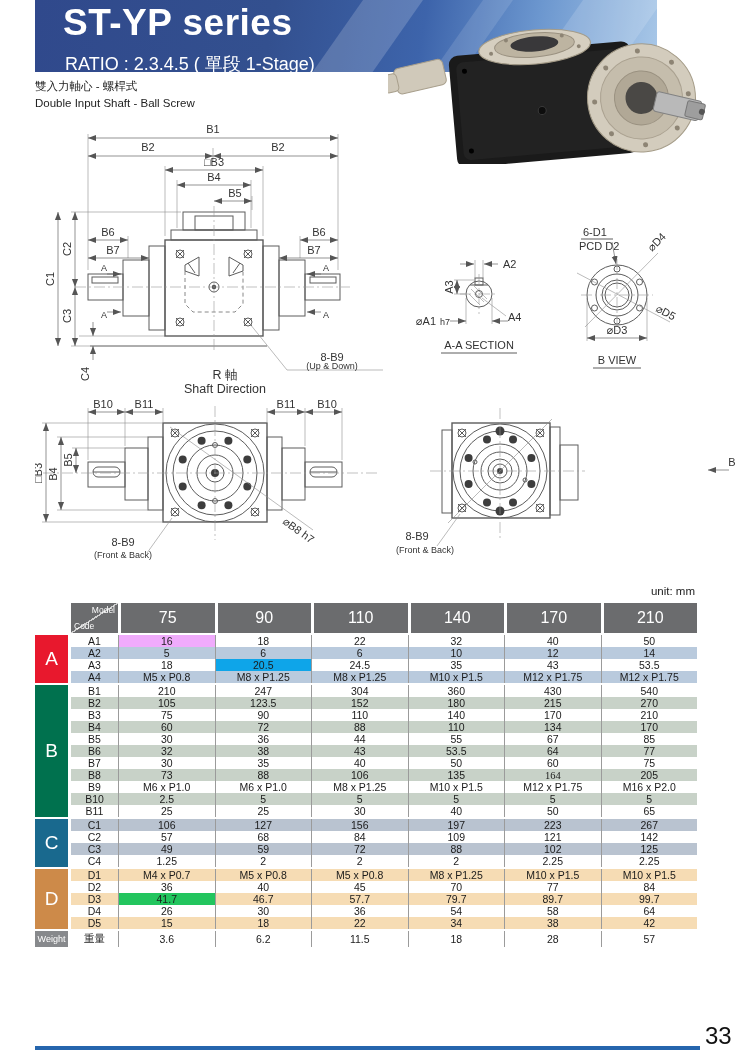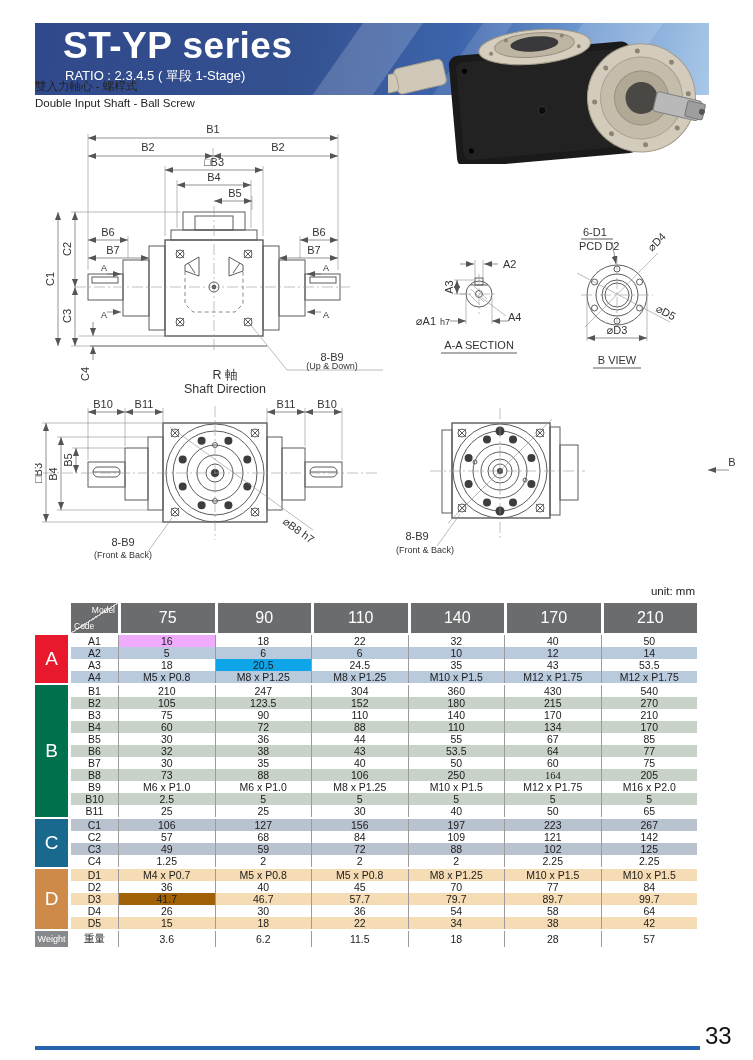--- a/index.html
+++ b/index.html
@@ -1,25 +1,25 @@
 <!DOCTYPE html>
 <html style="--header-bg: #6b6c6e; --rule: #2565ad;"><head>
 <meta charset="utf-8">
 <style>
   html,body{margin:0;padding:0;background:#ffffff;}
   body{font-family:"Liberation Sans","DejaVu Sans",sans-serif;}
   #page{position:relative;width:753px;height:1060px;background:#fff;overflow:hidden;}
 
   
-  #banner{position:absolute;left:35px;top:0;width:674px;height:72px;
+  #banner{position:absolute;left:35px;top:0;width:622px;height:72px;
     background:linear-gradient(100deg,#30498c 0%,#33508f 38%,#3d64ab 62%,#6c97cf 80%,#a9c8e8 100%);
-    overflow:hidden;margin-top:23px;}
+    overflow:hidden;}
   .streak{position:absolute;background:rgba(255,255,255,.18);transform:skewX(-35deg);}
   #banner-title{position:absolute;left:28px;top:2px;color:#fff;font-size:37px;font-weight:700;letter-spacing:.5px;}
-  #banner-ratio{position:absolute;left:30px;top:44px;color:#fff;font-size:13px;font-weight:400;}
+  #banner-ratio{position:absolute;left:30px;top:52px;color:#fff;font-size:18px;font-weight:400;}
   #intro-zh{position:absolute;left:35px;top:79px;font-size:11.5px;color:#222;}
   #intro-en{position:absolute;left:35px;top:97px;font-size:11.5px;color:#222;}
 
   
   #photo{position:absolute;left:388px;top:0;width:322px;height:164px;}
 
   
   .draw{position:absolute;}
   svg text{font-family:"Liberation Sans","DejaVu Sans",sans-serif;font-size:11px;fill:#333;}
   svg text.sm{font-size:9px;}
@@ -578,21 +578,21 @@
             <div class="cell val" style="background: rgb(255, 255, 255);">40</div>
             <div class="cell val" style="background: rgb(255, 255, 255);">50</div>
             <div class="cell val" style="background: rgb(255, 255, 255);">60</div>
             <div class="cell val" style="background: rgb(255, 255, 255);">75</div>
           </div>
           <div class="row-grid drow">
             <div class="cell code" style="background: rgb(200, 210, 200);">B8</div>
             <div class="cell val" style="background: rgb(200, 210, 200);">73</div>
             <div class="cell val" style="background: rgb(200, 210, 200);">88</div>
             <div class="cell val" style="background: rgb(200, 210, 200);">106</div>
-            <div class="cell val" style="background: rgb(200, 210, 200);">250</div>
+            <div class="cell val" style="background: rgb(200, 210, 200);">135</div>
             <div class="cell val" style="background: rgb(200, 210, 200); font-family: Liberation Serif, serif;">164</div>
             <div class="cell val" style="background: rgb(200, 210, 200);">205</div>
           </div>
           <div class="row-grid drow">
             <div class="cell code" style="background: rgb(255, 255, 255);">B9</div>
             <div class="cell val" style="background: rgb(255, 255, 255);">M6 x P1.0</div>
             <div class="cell val" style="background: rgb(255, 255, 255);">M6 x P1.0</div>
             <div class="cell val" style="background: rgb(255, 255, 255);">M8 x P1.25</div>
             <div class="cell val" style="background: rgb(255, 255, 255);">M10 x P1.5</div>
             <div class="cell val" style="background: rgb(255, 255, 255);">M12 x P1.75</div>
@@ -675,21 +675,21 @@
             <div class="cell code" style="background: rgb(255, 255, 255);">D2</div>
             <div class="cell val" style="background: rgb(255, 255, 255);">36</div>
             <div class="cell val" style="background: rgb(255, 255, 255);">40</div>
             <div class="cell val" style="background: rgb(255, 255, 255);">45</div>
             <div class="cell val" style="background: rgb(255, 255, 255);">70</div>
             <div class="cell val" style="background: rgb(255, 255, 255);">77</div>
             <div class="cell val" style="background: rgb(255, 255, 255);">84</div>
           </div>
           <div class="row-grid drow">
             <div class="cell code" style="background: rgb(246, 220, 180);">D3</div>
-            <div class="cell val" style="background: #a16207; text-align: center;">41.7</div>
+            <div class="cell val" style="background: #22c55e; text-align: center;">41.7</div>
             <div class="cell val" style="background: rgb(246, 220, 180);">46.7</div>
             <div class="cell val" style="background: rgb(246, 220, 180);">57.7</div>
             <div class="cell val" style="background: rgb(246, 220, 180);">79.7</div>
             <div class="cell val" style="background: rgb(246, 220, 180);">89.7</div>
             <div class="cell val" style="background: rgb(246, 220, 180);">99.7</div>
           </div>
           <div class="row-grid drow">
             <div class="cell code" style="background: rgb(255, 255, 255);">D4</div>
             <div class="cell val" style="background: rgb(255, 255, 255);">26</div>
             <div class="cell val" style="background: rgb(255, 255, 255);">30</div>

